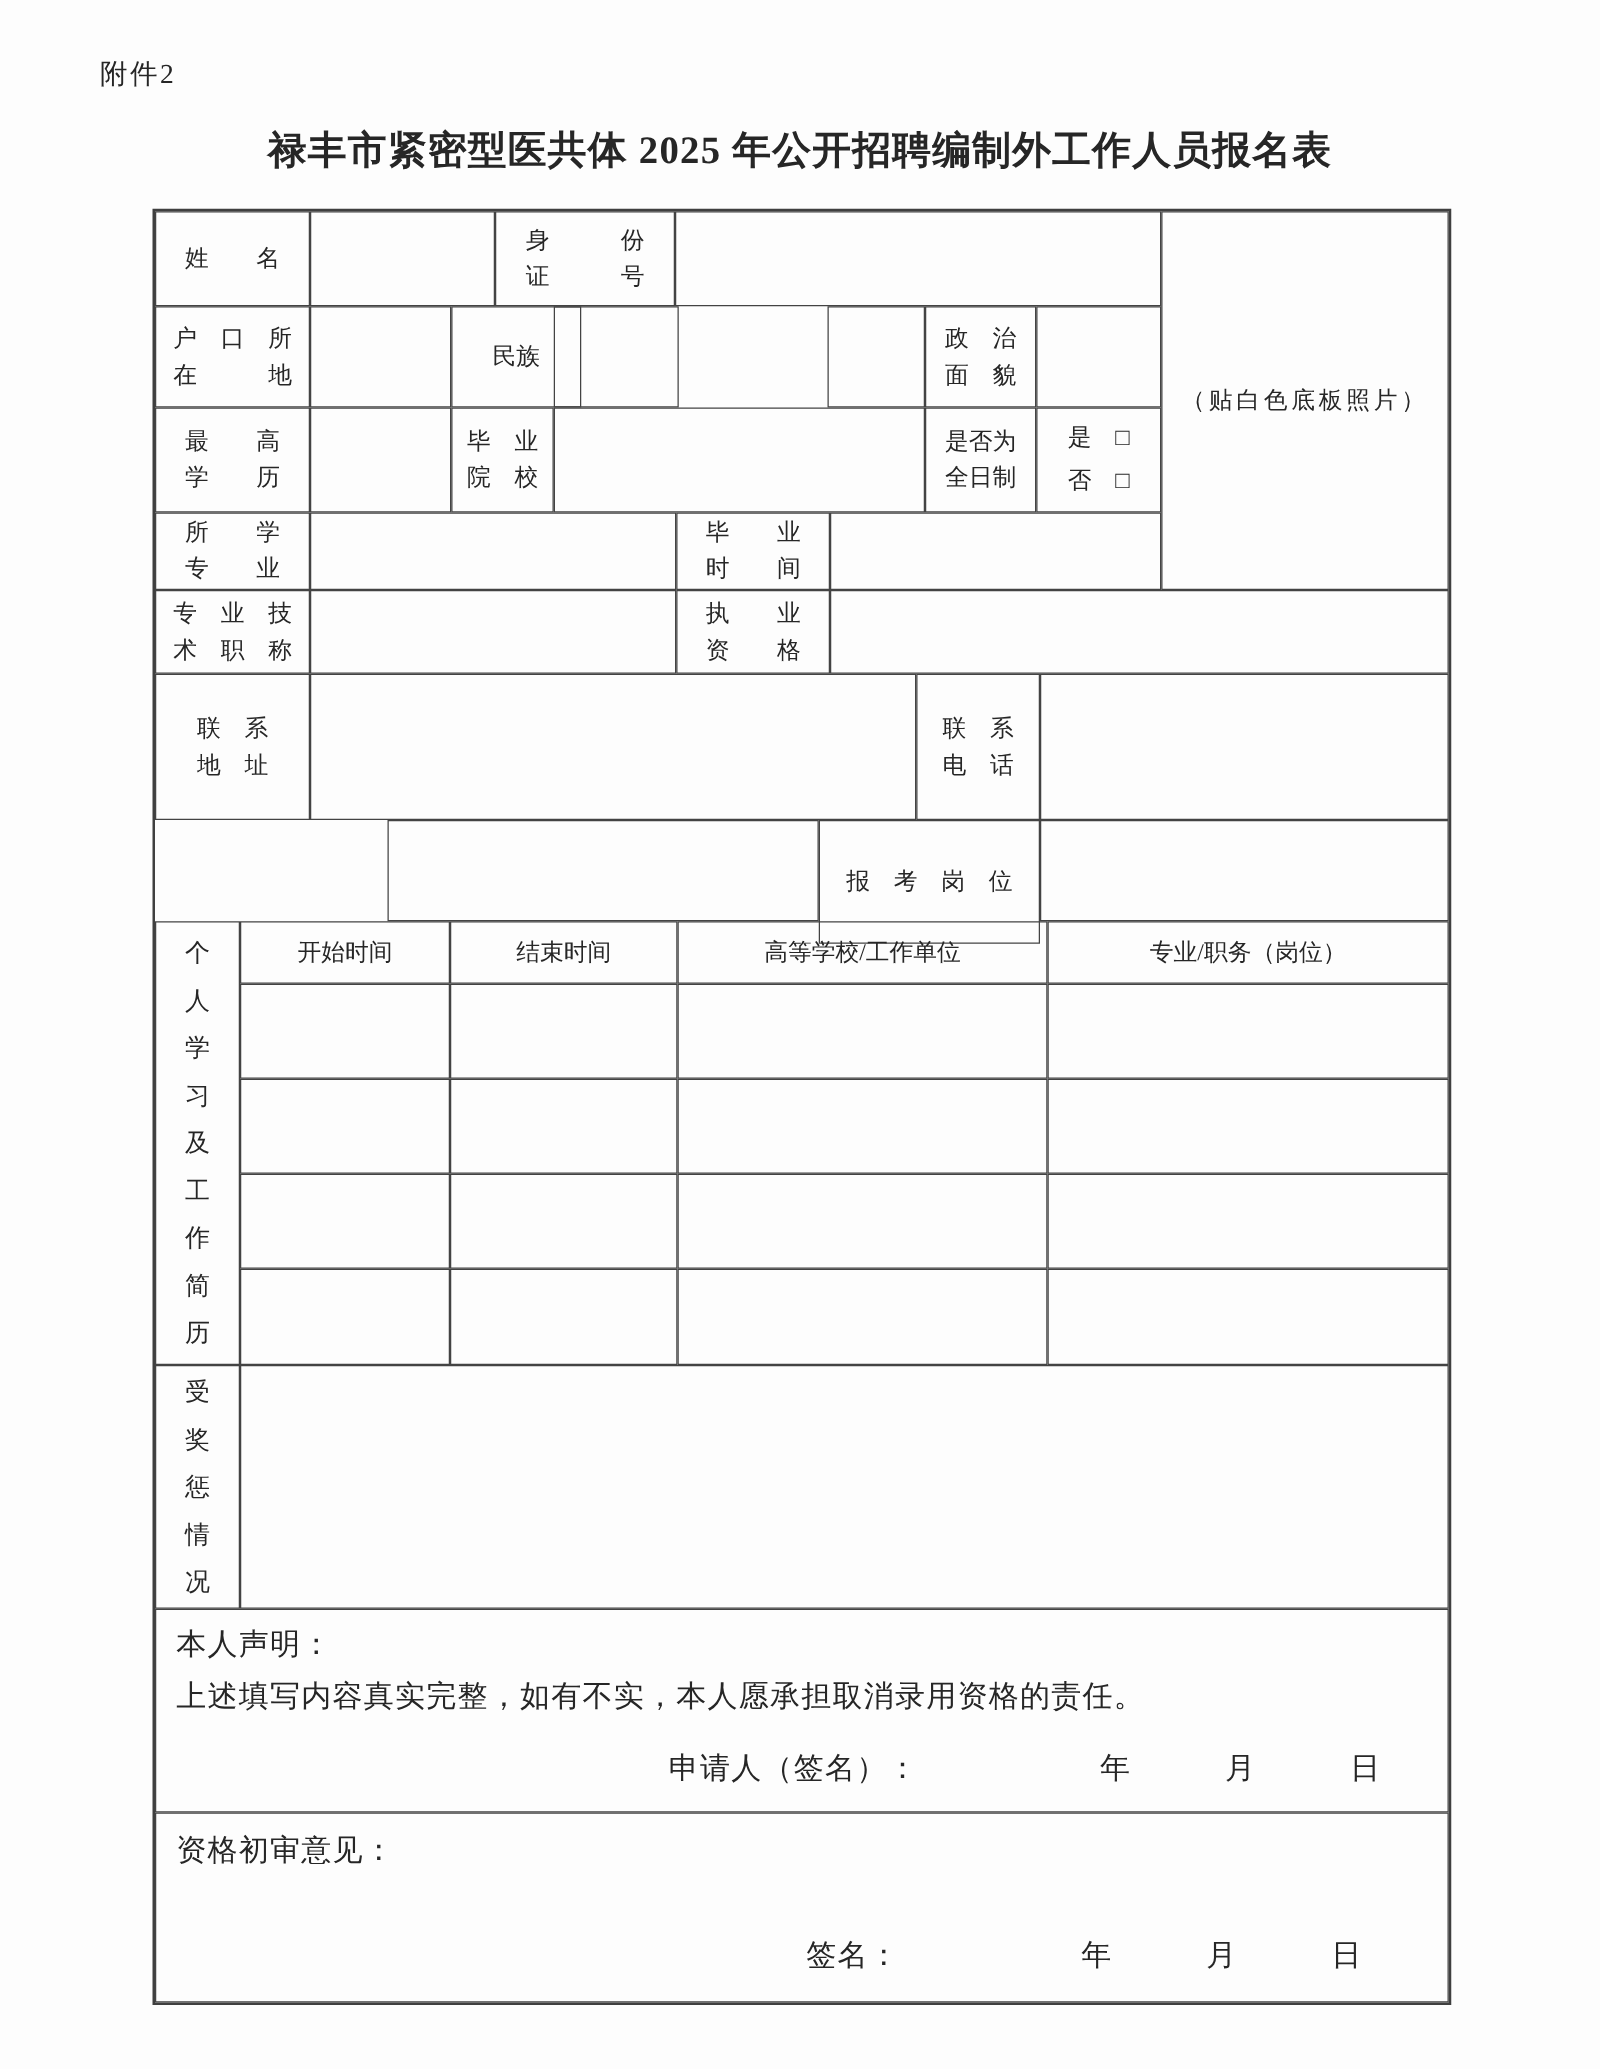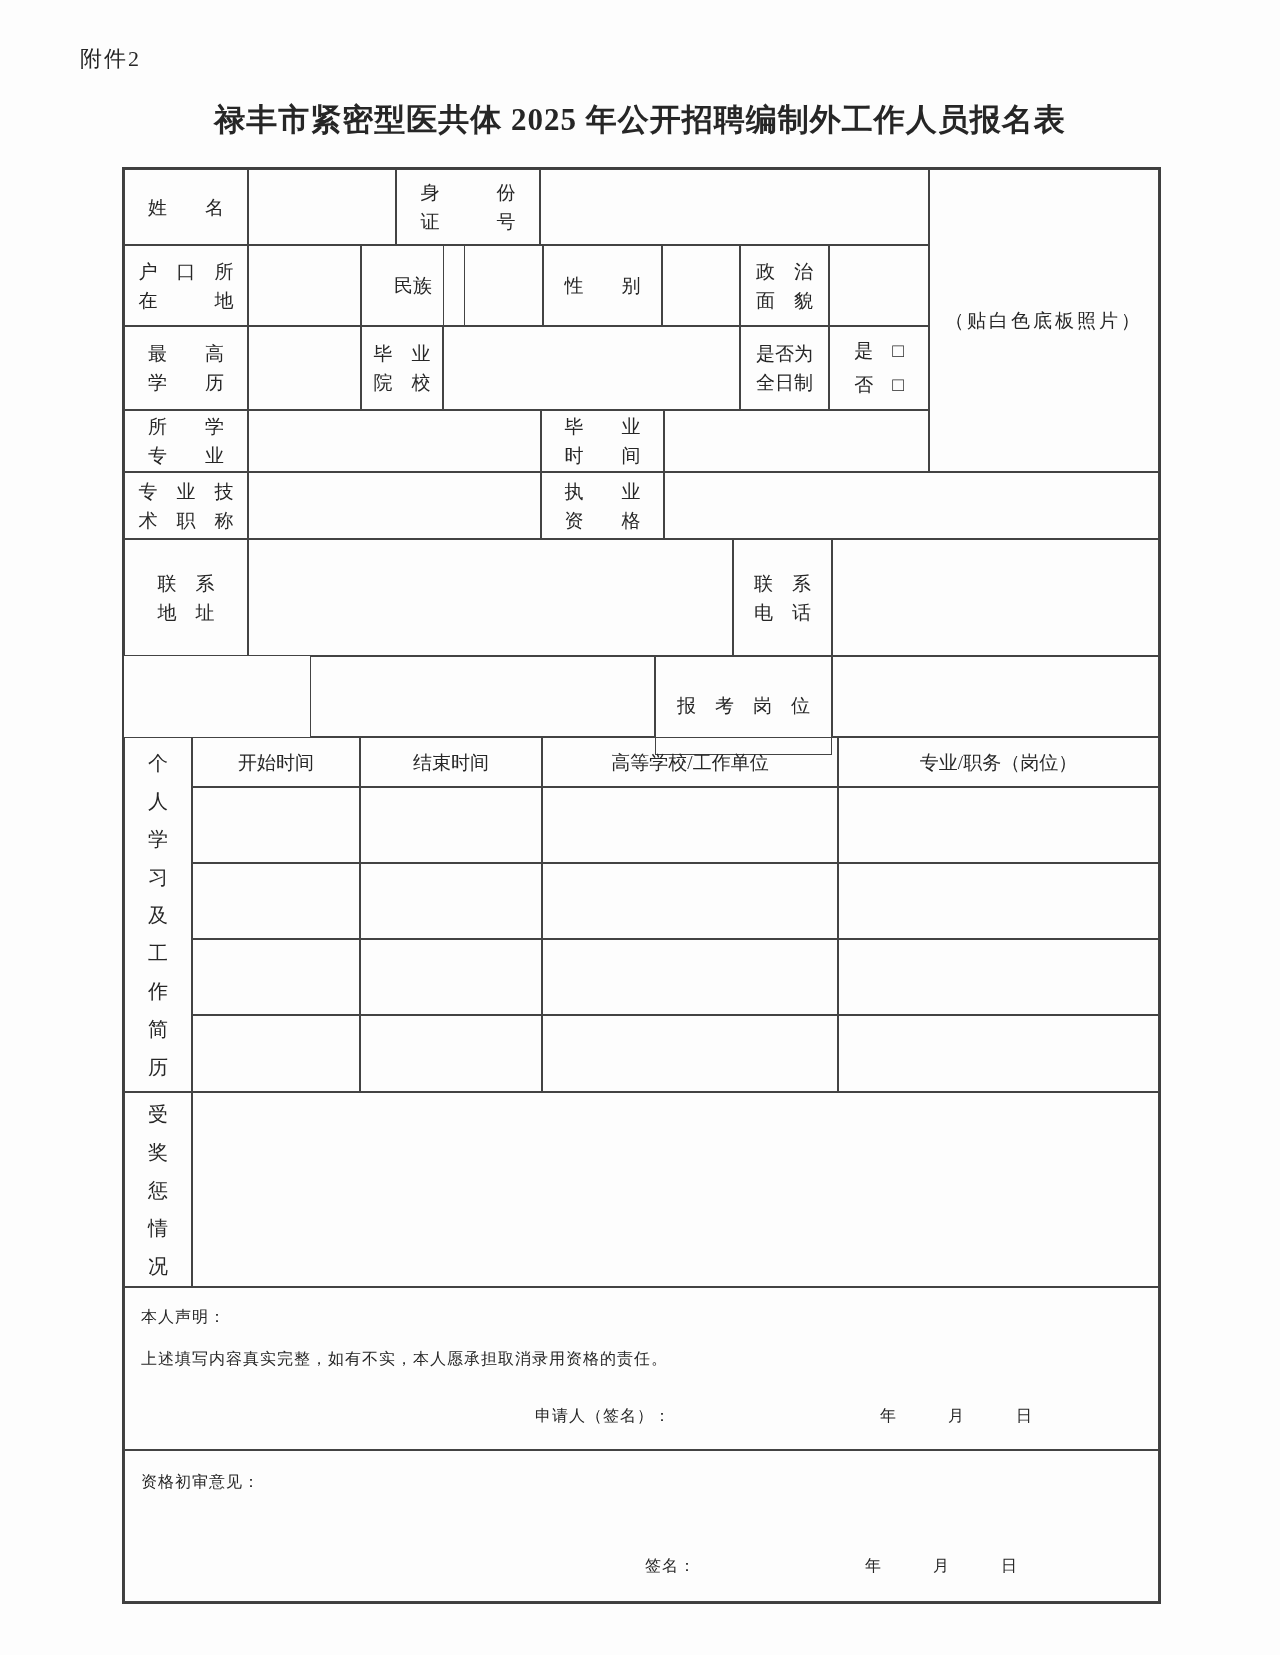--- a/index.html
+++ b/index.html
@@ -26,21 +26,21 @@
     position:absolute; box-sizing:border-box;
     border:1px solid #434343;
     display:flex; align-items:center; justify-content:center;
     text-align:center; font-size:19px; line-height:29px;
     white-space:pre-line;
   }
   .vcell { font-size:20px; line-height:38px; }
   .photo-cell { font-size:19px; letter-spacing:3px; }
   .chk { font-size:19px; line-height:34px; }
   .blockcell { display:block; text-align:left; }
-  .abs { position:absolute; font-size:16px; white-space:nowrap; }
+  .abs { position:absolute; font-size:24px; white-space:nowrap; }
   .wide { letter-spacing:1px; }
 </style>
 </head>
 <body>
 
 <div class="page">
 
   <div class="attachment">附件2</div>
   <div class="title">禄丰市紧密型医共体 2025 年公开招聘编制外工作人员报名表</div>
 
@@ -52,21 +52,20 @@
 证　　　号</div>
     <div class="cell" style="left:416px;top:0;width:389px;height:76px"></div>
 
     <div class="cell photo-cell" style="left:805px;top:0;width:230px;height:303px">（贴白色底板照片）</div>
 
     <div class="cell" style="left:0;top:76px;width:124px;height:81px">户　口　所
 在　　　地</div>
     <div class="cell" style="left:124px;top:76px;width:113px;height:81px"></div>
     <div class="cell" style="left:237px;top:76px;width:104px;height:81px">民族</div>
     <div class="cell" style="left:319px;top:76px;width:100px;height:81px"></div>
-    <div class="cell" style="left:419px;top:76px;width:119px;height:81px">性　　别</div>
     <div class="cell" style="left:538px;top:76px;width:78px;height:81px"></div>
     <div class="cell" style="left:616px;top:76px;width:89px;height:81px">政　治
 面　貌</div>
     <div class="cell" style="left:705px;top:76px;width:100px;height:81px"></div>
 
     <div class="cell" style="left:0;top:157px;width:124px;height:84px">最　　高
 学　　历</div>
     <div class="cell" style="left:124px;top:157px;width:113px;height:84px"></div>
     <div class="cell" style="left:237px;top:157px;width:82px;height:84px">毕　业
 院　校</div>

